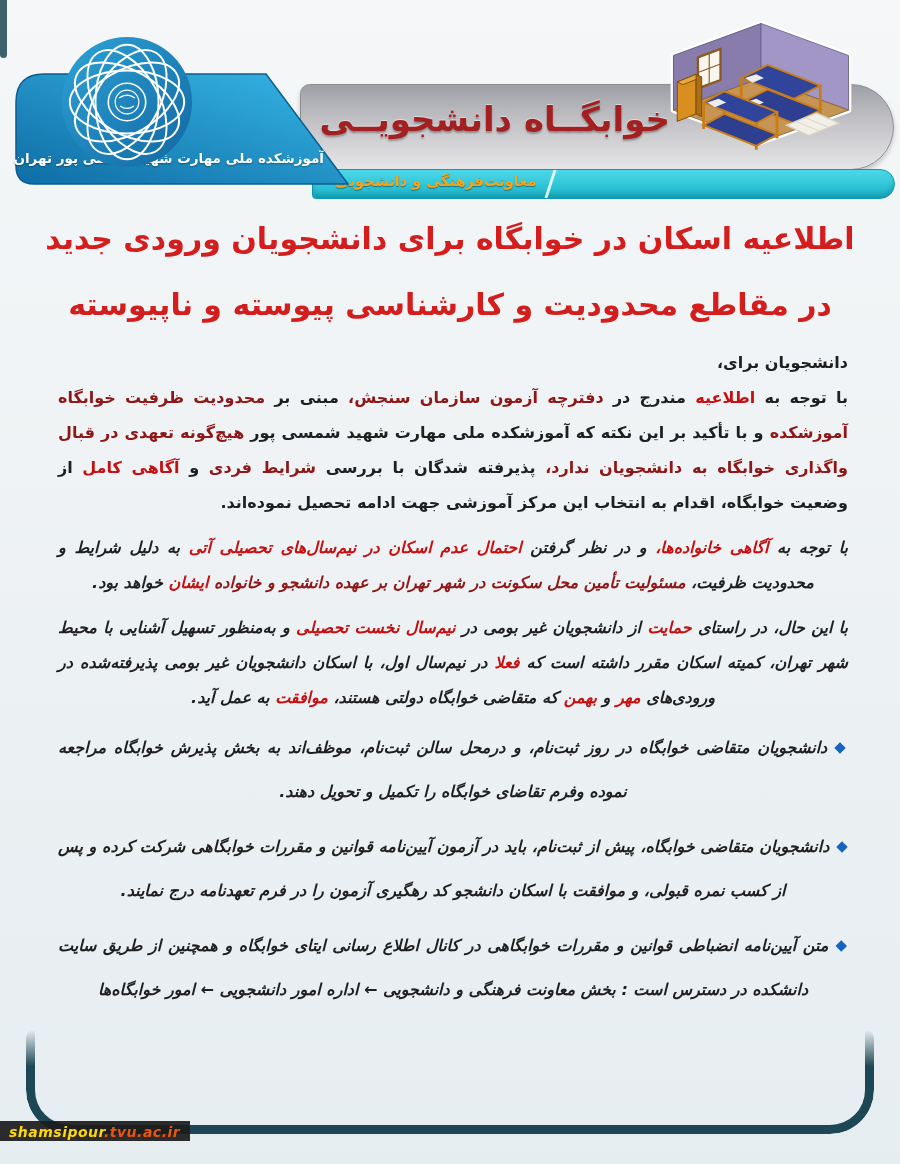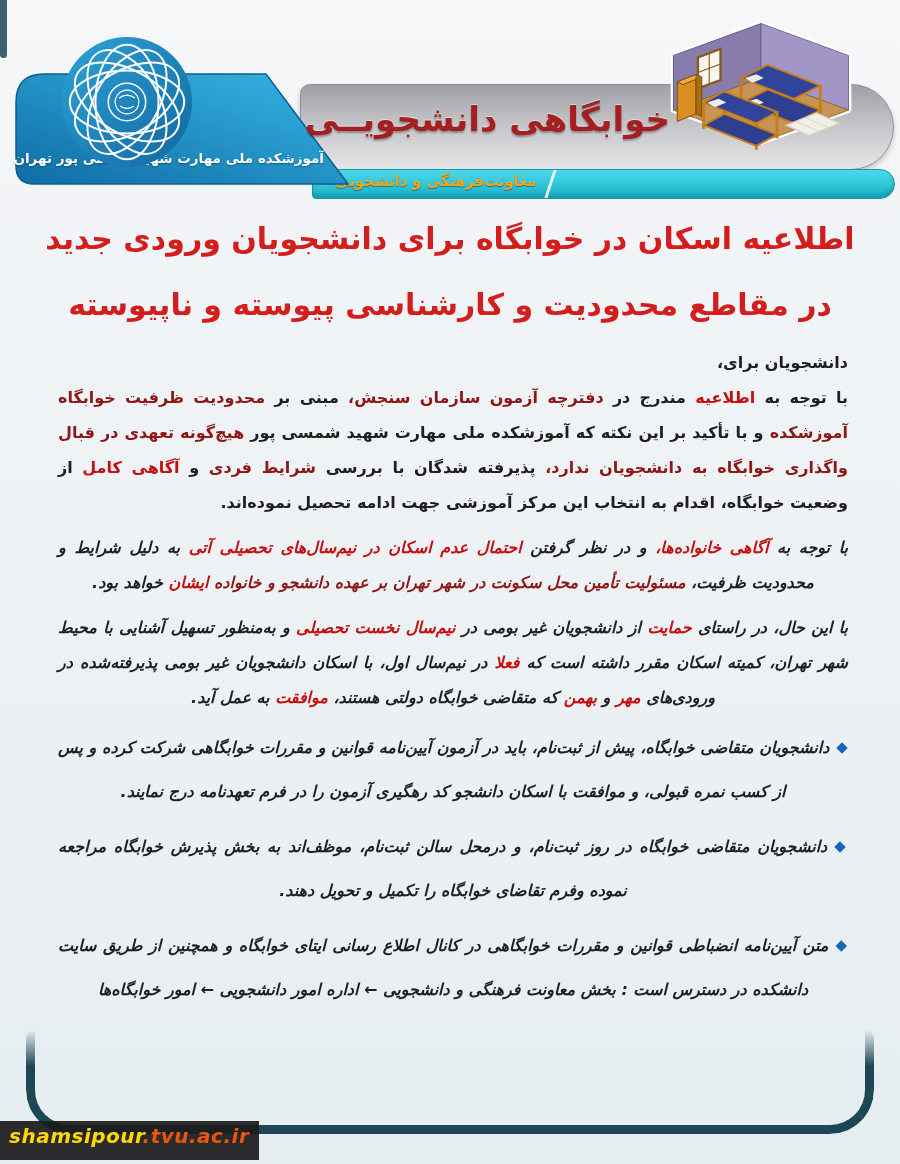--- a/index.html
+++ b/index.html
@@ -69,22 +69,22 @@
     border-radius:8px 8px 44px 44px;
     -webkit-mask-image:linear-gradient(to top,#000 65%,transparent 100%);
     mask-image:linear-gradient(to top,#000 65%,transparent 100%);
   }
   .frame-sliver{
     position:absolute;left:0;top:0;width:7px;height:58px;z-index:0;
     background:var(--c-frame,#1d4754);opacity:.85;border-radius:0 0 4px 4px;
   }
   .watermark{
     position:absolute;left:0;top:1121px;z-index:5;
-    background:rgba(28,28,28,.93);padding:3px 10px 12px 9px;
-    font-style:italic;font-weight:bold;font-size:20px;letter-spacing:.5px;direction:ltr;
+    background:rgba(28,28,28,.93);padding:3px 10px 1px 9px;
+    font-style:italic;font-weight:bold;font-size:14px;letter-spacing:.5px;direction:ltr;
   }
   .wm-main{color:#ffd70a;}
   .wm-suffix{color:#e8560f;}
 </style>
 </head>
 <body>
 
 <div class="page">
 
   <div class="gray-bar"></div>
@@ -97,21 +97,21 @@
   <svg class="blue-block" viewBox="0 0 336 114">
     <defs>
       <linearGradient id="bgrad" x1="0" y1="1" x2="1" y2="0">
         <stop offset="0" stop-color="#0f6da5"></stop>
           <stop offset="1" stop-color="#36b6e6"></stop>
       </linearGradient>
     </defs>
     <path d="M 30 2 L 252 2 L 334 112 L 20 112 Q 2 112 2 94 L 2 30 Q 2 2 30 2 Z" fill="url(#bgrad)" stroke="#0c5d8f" stroke-width="1.5"></path>
   </svg>
 
-  <span class="banner-title">خوابگاهی دانشجویــی</span>
+  <span class="banner-title">خوابگــاه دانشجویــی</span>
 
   <svg class="logo" viewBox="0 0 140 140">
     <defs>
       <linearGradient id="lgrad" x1="0" y1="0" x2="1" y2="1">
         <stop offset="0" stop-color="#2da3d8"></stop>
           <stop offset="1" stop-color="#1267a0"></stop>
       </linearGradient>
     </defs>
     <circle cx="70" cy="70" r="66" fill="url(#lgrad)"></circle>
     <g fill="none" stroke="#ffffff" stroke-width="2">
@@ -175,22 +175,22 @@
   <div class="doc-title">
     <div>اطلاعیه اسکان در خوابگاه برای دانشجویان ورودی جدید</div>
     <div>در مقاطع محدودیت و کارشناسی پیوسته و ناپیوسته</div>
   </div>
 
   <div class="body-content">
       <div class="para plain intro"><span style="color: var(--c-text);">دانشجویان برای،</span></div>
       <div class="para plain last-right"><span style="color: var(--c-text);">با توجه به </span><span style="color: var(--c-red);">اطلاعیه</span><span style="color: var(--c-text);"> مندرج در </span><span style="color: var(--c-maroon);">دفترچه آزمون سازمان سنجش،</span><span style="color: var(--c-text);"> مبنی بر </span><span style="color: var(--c-maroon);">محدودیت ظرفیت خوابگاه آموزشکده</span><span style="color: var(--c-text);"> و با تأکید بر این نکته که آموزشکده ملی مهارت شهید شمسی پور  </span><span style="color: var(--c-maroon);">هیچ‌گونه تعهدی در قبال واگذاری خوابگاه به دانشجویان ندارد،</span><span style="color: var(--c-text);"> پذیرفته شدگان با بررسی </span><span style="color: var(--c-maroon);">شرایط فردی</span><span style="color: var(--c-text);"> و </span><span style="color: var(--c-red);">آگاهی کامل</span><span style="color: var(--c-text);"> از وضعیت خوابگاه، اقدام به انتخاب این مرکز آموزشی جهت ادامه تحصیل نموده‌اند.</span></div>
       <div class="para plain last-center"><span style="color: var(--c-text);">با توجه به </span><span style="color: var(--c-red);">آگاهی خانواده‌ها،</span><span style="color: var(--c-text);"> و در نظر گرفتن </span><span style="color: var(--c-red);">احتمال عدم اسکان در نیم‌سال‌های تحصیلی آتی</span><span style="color: var(--c-text);"> به دلیل شرایط و محدودیت ظرفیت، </span><span style="color: var(--c-maroon);">مسئولیت تأمین محل سکونت در شهر تهران بر عهده دانشجو و خانواده</span><span style="color: var(--c-red);"> ایشان</span><span style="color: var(--c-text);"> خواهد بود.</span></div>
       <div class="para plain last-center"><span style="color: var(--c-text);">با این حال، در راستای </span><span style="color: var(--c-red);">حمایت</span><span style="color: var(--c-text);"> از دانشجویان غیر بومی در </span><span style="color: var(--c-red);">نیم‌سال نخست تحصیلی</span><span style="color: var(--c-text);"> و به‌منظور تسهیل آشنایی با محیط شهر تهران، کمیته اسکان مقرر داشته است که </span><span style="color: var(--c-red);">فعلا</span><span style="color: var(--c-text);"> در نیم‌سال اول، با اسکان دانشجویان غیر بومی پذیرفته‌شده در ورودی‌های </span><span style="color: var(--c-red);">مهر</span><span style="color: var(--c-text);"> و </span><span style="color: var(--c-red);">بهمن</span><span style="color: var(--c-text);"> که متقاضی خوابگاه دولتی هستند، </span><span style="color: var(--c-red);">موافقت</span><span style="color: var(--c-text);"> به عمل آید.</span></div>
+      <div class="para bullet last-center"><span class="diamond">◆</span><span style="color: var(--c-text);">دانشجویان متقاضی خوابگاه  در روز ثبت‌نام، و درمحل سالن ثبت‌نام، موظف‌اند به بخش پذیرش خوابگاه مراجعه نموده وفرم تقاضای خوابگاه را تکمیل و تحویل دهند.</span></div>
       <div class="para bullet last-center"><span class="diamond">◆</span><span style="color: var(--c-text);">دانشجویان متقاضی خوابگاه، پیش از ثبت‌نام، باید در آزمون آیین‌نامه قوانین و مقررات خوابگاهی شرکت کرده و پس از کسب نمره قبولی، و موافقت با اسکان دانشجو کد رهگیری آزمون را در فرم تعهدنامه درج نمایند.</span></div>
-      <div class="para bullet last-center"><span class="diamond">◆</span><span style="color: var(--c-text);">دانشجویان متقاضی خوابگاه  در روز ثبت‌نام، و درمحل سالن ثبت‌نام، موظف‌اند به بخش پذیرش خوابگاه مراجعه نموده وفرم تقاضای خوابگاه را تکمیل و تحویل دهند.</span></div>
       <div class="para bullet last-center"><span class="diamond">◆</span><span style="color: var(--c-text);">متن آیین‌نامه انضباطی قوانین و مقررات خوابگاهی در کانال اطلاع رسانی ایتای خوابگاه و همچنین از طریق سایت دانشکده در دسترس است : بخش معاونت فرهنگی و دانشجویی  ←  اداره امور دانشجویی  ←  امور خوابگاه‌ها</span></div>
     </div>
 
   <div class="frame"></div>
   <div class="frame-sliver"></div>
   <div class="watermark">
     <span class="wm-main">shamsipour</span><span class="wm-suffix">.tvu.ac.ir</span>
   </div>
 
 </div>

